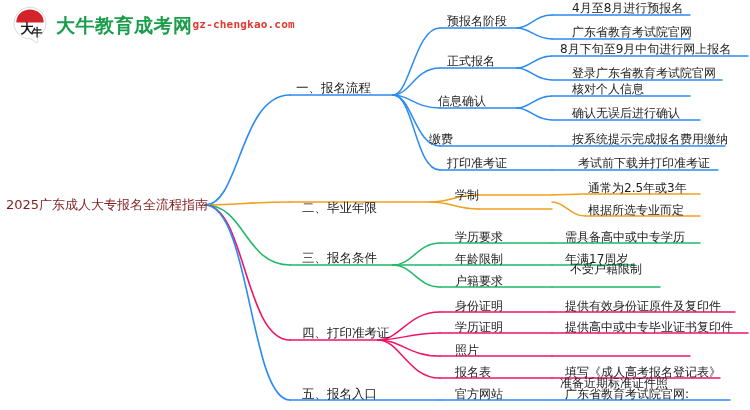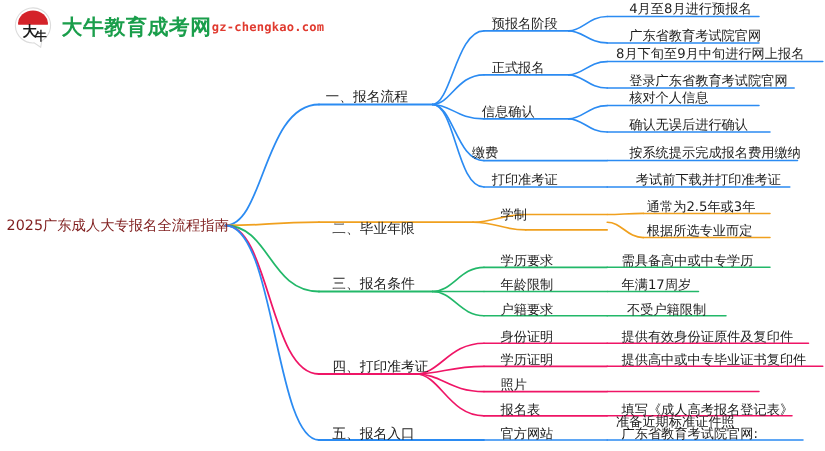--- a/index.html
+++ b/index.html
@@ -153,21 +153,21 @@
   <div class="node lvl2" style="left:455px;top:187px;">学制</div>
   <div class="node lvl3" style="left:588px;top:180px;">通常为2.5年或3年</div>
   <div class="node lvl3" style="left:588px;top:202px;">根据所选专业而定</div>
 
   <div class="node lvl1" style="left:302px;top:250px;">三、报名条件</div>
   <div class="node lvl2" style="left:455px;top:229px;">学历要求</div>
   <div class="node lvl3" style="left:565px;top:229px;">需具备高中或中专学历</div>
   <div class="node lvl2" style="left:455px;top:251px;">年龄限制</div>
   <div class="node lvl3" style="left:565px;top:251px;">年满17周岁</div>
   <div class="node lvl2" style="left:455px;top:273px;">户籍要求</div>
-  <div class="node lvl3" style="left:570px;top:273px;">不受户籍限制</div>
+  <div class="node lvl3" style="left:570px;top:261px;">不受户籍限制</div>
 
   <div class="node lvl1" style="left:302px;top:325px;">四、打印准考证</div>
   <div class="node lvl2" style="left:455px;top:298px;">身份证明</div>
   <div class="node lvl3" style="left:565px;top:298px;">提供有效身份证原件及复印件</div>
   <div class="node lvl2" style="left:455px;top:319px;">学历证明</div>
   <div class="node lvl3" style="left:565px;top:319px;">提供高中或中专毕业证书复印件</div>
   <div class="node lvl2" style="left:455px;top:342px;">照片</div>
   <div class="node lvl3" style="left:560px;top:342px;margin-top:33px;">准备近期标准证件照</div>
   <div class="node lvl2" style="left:455px;top:364px;">报名表</div>
   <div class="node lvl3" style="left:565px;top:364px;">填写《成人高考报名登记表》</div>

